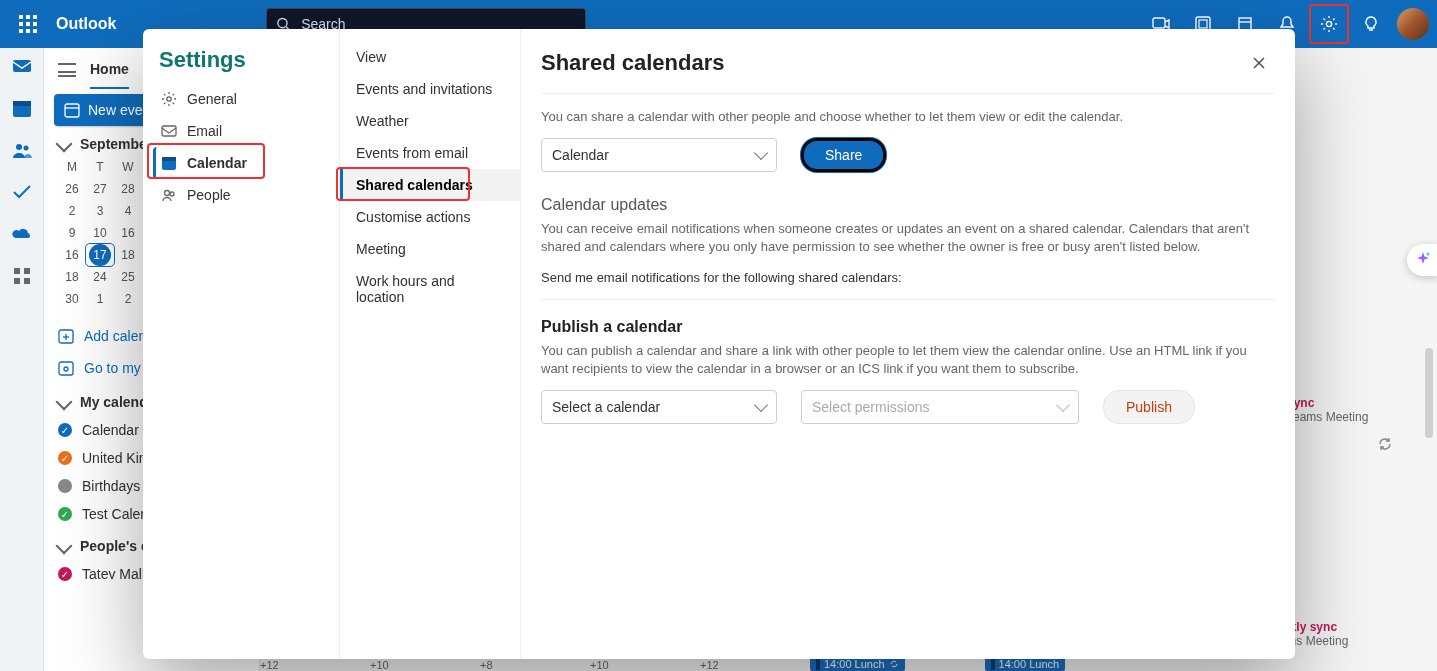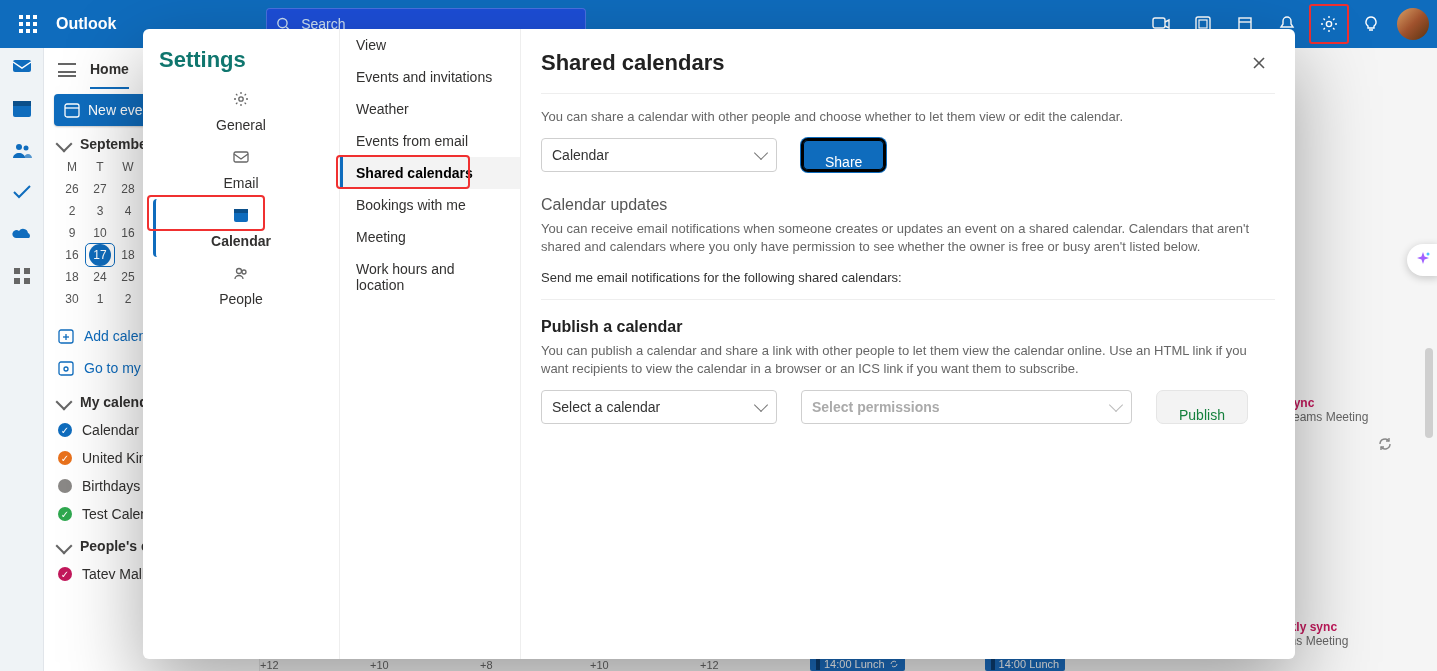--- a/index.html
+++ b/index.html
@@ -4,21 +4,21 @@
 <style>
   * { box-sizing: border-box; font-family: "Segoe UI", Arial, sans-serif; }
   body { margin: 0; width: 1437px; height: 671px; overflow: hidden; background: #f5f5f5; }
 
   
   .topbar { display: flex; align-items: center; height: 48px; background: #0f6cbd; color: #fff; padding: 0 8px; }
   .waffle { width: 40px; height: 40px; display:flex; align-items:center; justify-content:center; cursor:pointer; }
   .waffle-dots { display:grid; grid-template-columns:repeat(3,4px); grid-template-rows:repeat(3,4px); gap:3px; }
   .waffle-dots span { background:#fff; width:4px; height:4px; }
   .brand { font-size: 16px; font-weight: 600; margin-left: 8px; margin-right: 150px; }
-  .search-wrap { width: 320px; height: 32px; background: #1d4ed8; border-radius: 4px; display:flex; align-items:center; padding: 0 10px; color: #cde0f2; box-shadow: inset 0 0 0 1px rgba(255,255,255,0.2); }
+  .search-wrap { width: 320px; height: 32px; background: #0f172a; border-radius: 4px; display:flex; align-items:center; padding: 0 10px; color: #cde0f2; box-shadow: inset 0 0 0 1px rgba(255,255,255,0.2); }
   .search-wrap input { background: transparent; border: none; color: #fff; margin-left: 8px; font-size: 14px; width: 100%; outline:none; }
   .search-wrap input::placeholder { color: #cde0f2; }
   .top-right { margin-left: auto; display: flex; align-items: center; gap: 2px; }
   .top-icon { width: 40px; height: 40px; display:flex; align-items:center; justify-content:center; cursor:pointer; position:relative; }
   .top-icon svg { stroke: #fff; fill:none; }
   .avatar { width: 32px; height:32px; border-radius:50%; background: linear-gradient(135deg,#d9a066,#a0522d,#5a3310); margin-left:4px; }
   .highlight-red { border: 2px solid #f03030; border-radius: 4px; }
 
   
   .leftrail { position:absolute; top:48px; left:0; width:44px; height: calc(100% - 48px); background:#eff3f6; display:flex; flex-direction:column; align-items:center; padding-top:6px; gap:18px; border-right:1px solid #e1e5ea; }
@@ -59,45 +59,45 @@
   .plus-n { width:30px; }
   .lunch-chip { background:#1b6ec2; color:#fff; padding:1px 6px; border-radius:2px; font-size:11px; display:flex; align-items:center; gap:4px;}
   .lunch-chip::before { content:""; width:4px; height:12px; background:#0b3e73; }
 
   
   .overlay { position:absolute; inset:0; pointer-events:none; }
   .modal { position:absolute; top:29px; left:143px; width:1152px; height:630px; background:#fff; border-radius:6px; box-shadow: 0 30px 80px rgba(0,0,0,.35); display:flex; pointer-events:auto; }
   .m-col1 { width:197px; border-right:1px solid #eee; padding: 14px 10px; }
   .m-title { font-size:22px; font-weight:600; padding: 4px 6px 10px 6px; color:#0f766e; }
   .search-settings { display:flex; align-items:center; gap:8px; border:1px solid #d0d0d0; border-radius:4px; height:32px; padding:0 8px; color:#888; margin-bottom:10px; }
-  .cat-item { display:flex; align-items:center; gap:10px; padding:8px 8px; border-radius:4px; font-size:14px; color:#323130; cursor:pointer;flex-direction:column; }
+  .cat-item { display:flex; align-items:center; gap:10px; padding:8px 8px; border-radius:4px; font-size:14px; color:#323130; cursor:pointer; }
   .cat-item.selected { background:#fff; font-weight:600; border-left:3px solid #0f6cbd; padding-left:5px; }
-  .m-col2 { width:181px; border-right:1px solid #eee; padding: 0 0; }
+  .m-col2 { width:181px; border-right:1px solid #eee; padding: 12px 0; }
   .sub-item { padding:8px 16px; font-size:14px; color:#323130; cursor:pointer; }
   .sub-item.selected { background:#f3f3f3; border-left:3px solid #0f6cbd; padding-left:13px; font-weight:600; color:#000; }
   .m-col3 { flex:1; padding: 12px 20px 20px 20px; position:relative; overflow:auto; }
   .m-head { display:flex; justify-content:space-between; align-items:center; border-bottom:1px solid #eee; padding:6px 0 14px 0; margin-bottom:14px;}
   .m-head h2 { margin:0; font-size:22px; font-weight:600; color:#222; }
   .close-btn { width:32px; height:32px; border-radius:4px; display:flex; align-items:center; justify-content:center; cursor:pointer; }
   .sec-title { font-size:16px; font-weight:600; margin: 6px 0; color:#222; }
   .sec-desc { font-size:13px; color:#666; margin-bottom:12px; line-height:1.4; }
   .row { display:flex; align-items:center; gap:24px; margin-bottom:24px; }
   .select { border:1px solid #cfcfcf; border-radius:4px; height:34px; width:236px; display:flex; align-items:center; justify-content:space-between; padding:0 10px; font-size:14px; color:#333; background:#fff; }
   .select.disabled { color:#aaa; }
   .chev-d { width:10px; height:10px; border-right:1.5px solid #777; border-bottom:1.5px solid #777; transform:rotate(45deg); margin-top:-4px;}
-  .btn { height:34px; padding:0 22px; border-radius:7px; font-size:14px; cursor:pointer; display:flex; align-items:flex-end; }
+  .btn { height:34px; padding:0 22px; border-radius:16px; font-size:14px; cursor:pointer; display:flex; align-items:center; }
   .btn.primary { background:#0f6cbd; color:#fff; border:1px solid #0b4f8a; box-shadow:0 0 0 1px #000 inset, 0 0 0 1px #0f6cbd; outline:2px solid #000; outline-offset:-1px; }
   .btn.primary { outline:none; border:2px solid #000; }
-  .btn.disabled { background:#f3f3f3; color:#15803d; border:1px solid #e5e5e5; cursor:default; }
+  .btn.disabled { background:#f3f3f3; color:#c2410c; border:1px solid #e5e5e5; cursor:default; }
   hr.sep { border:none; border-top:1px solid #eee; margin: 4px 0 18px 0;}
   .sec-title.muted { color:#555; font-weight:500; }
 
   
   .hl { position:absolute; border:2.5px solid #f03030; border-radius:4px; pointer-events:none; z-index:50;} 
-  .label-select-perm { width:331px;font-weight:bold; }
+  .label-select-perm { width:278px; }
 
   .copilot-fab { position:absolute; right:-2px; top:244px; width:32px; height:32px; background:#fff; border-radius:16px 0 0 16px; box-shadow:0 2px 8px rgba(0,0,0,.2); display:flex; align-items:center; justify-content:center; }
 
 </style>
 </head>
 <body>
 
 <div class="topbar">
   <div class="waffle">
       <div class="waffle-dots">
@@ -384,21 +384,21 @@
 
     <div class="m-col2">
       <div class="sub-item">View</div>
       <div class="sub-item">Events and invitations</div>
       <div class="sub-item">Weather</div>
       <div class="sub-item">Events from email</div>
       <div style="position:relative;">
         <div class="sub-item selected">Shared calendars</div>
         <div class="hl" style="top:-2px; left:-4px; width:134px; height:34px;"></div>
       </div>
-      <div class="sub-item">Bookings with me</div>
+      <div class="sub-item">Customise actions</div>
       <div class="sub-item">Meeting</div>
       <div class="sub-item">Work hours and location</div>
     </div>
 
     <div class="m-col3">
       <div class="m-head">
         <h2>Shared calendars</h2>
         <div class="close-btn">
           <svg width="16" height="16" viewBox="0 0 16 16" stroke="#555" stroke-width="1.6">
               <line x1="3" y1="3" x2="13" y2="13"></line>

